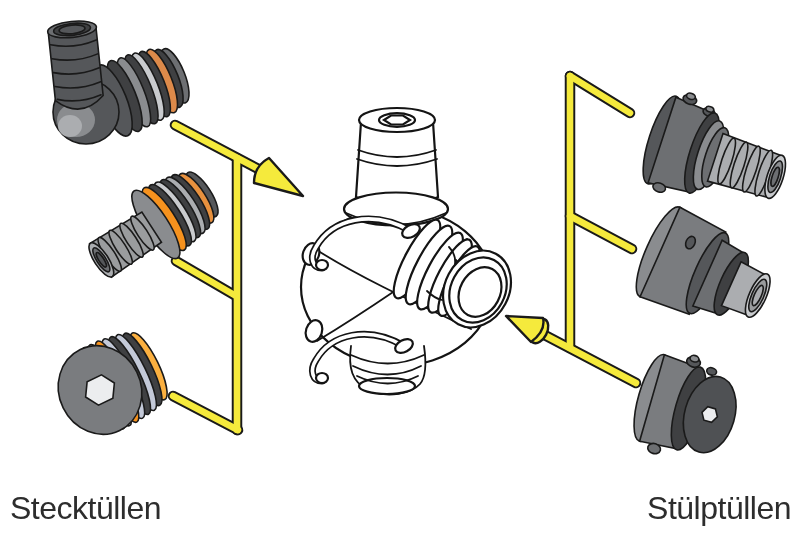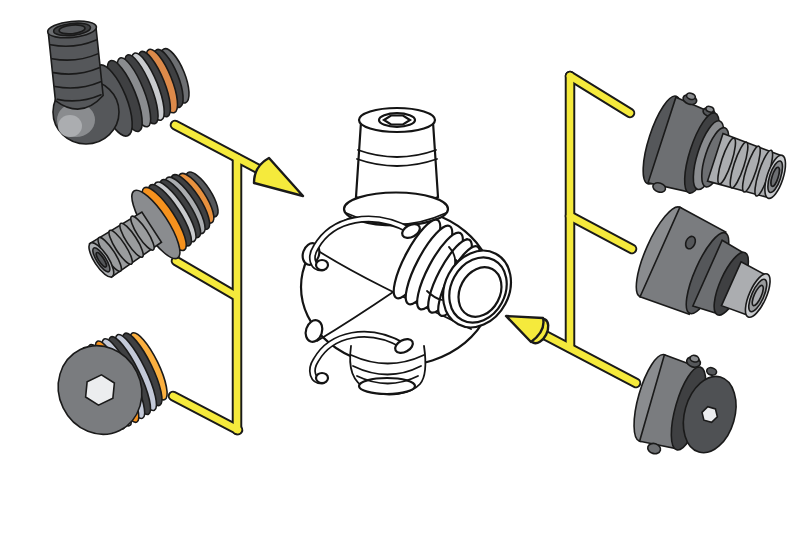--- a/index.html
+++ b/index.html
@@ -225,13 +225,15 @@
       <ellipse class="gM" cx="682" cy="348.5" rx="4.5" ry="3.2"></ellipse>
       <ellipse class="gD" cx="702" cy="356" rx="5" ry="3.6"></ellipse>
       <ellipse class="gB" cx="668" cy="446" rx="6.5" ry="5"></ellipse>
       <ellipse class="gD1" cx="690" cy="398" rx="13" ry="43"></ellipse>
       <ellipse class="gFD" cx="712" cy="398" rx="25" ry="39"></ellipse>
       <path class="ww" d="M704,398 L708,391 L716,391 L720,398 L716,405 L708,405 Z"></path>
     </g>
   </g>
 </svg>
 
+<div class="label label-left">Stecktüllen</div>
+<div class="label label-right">Stülptüllen</div>
 </div>
 
 </body></html>

